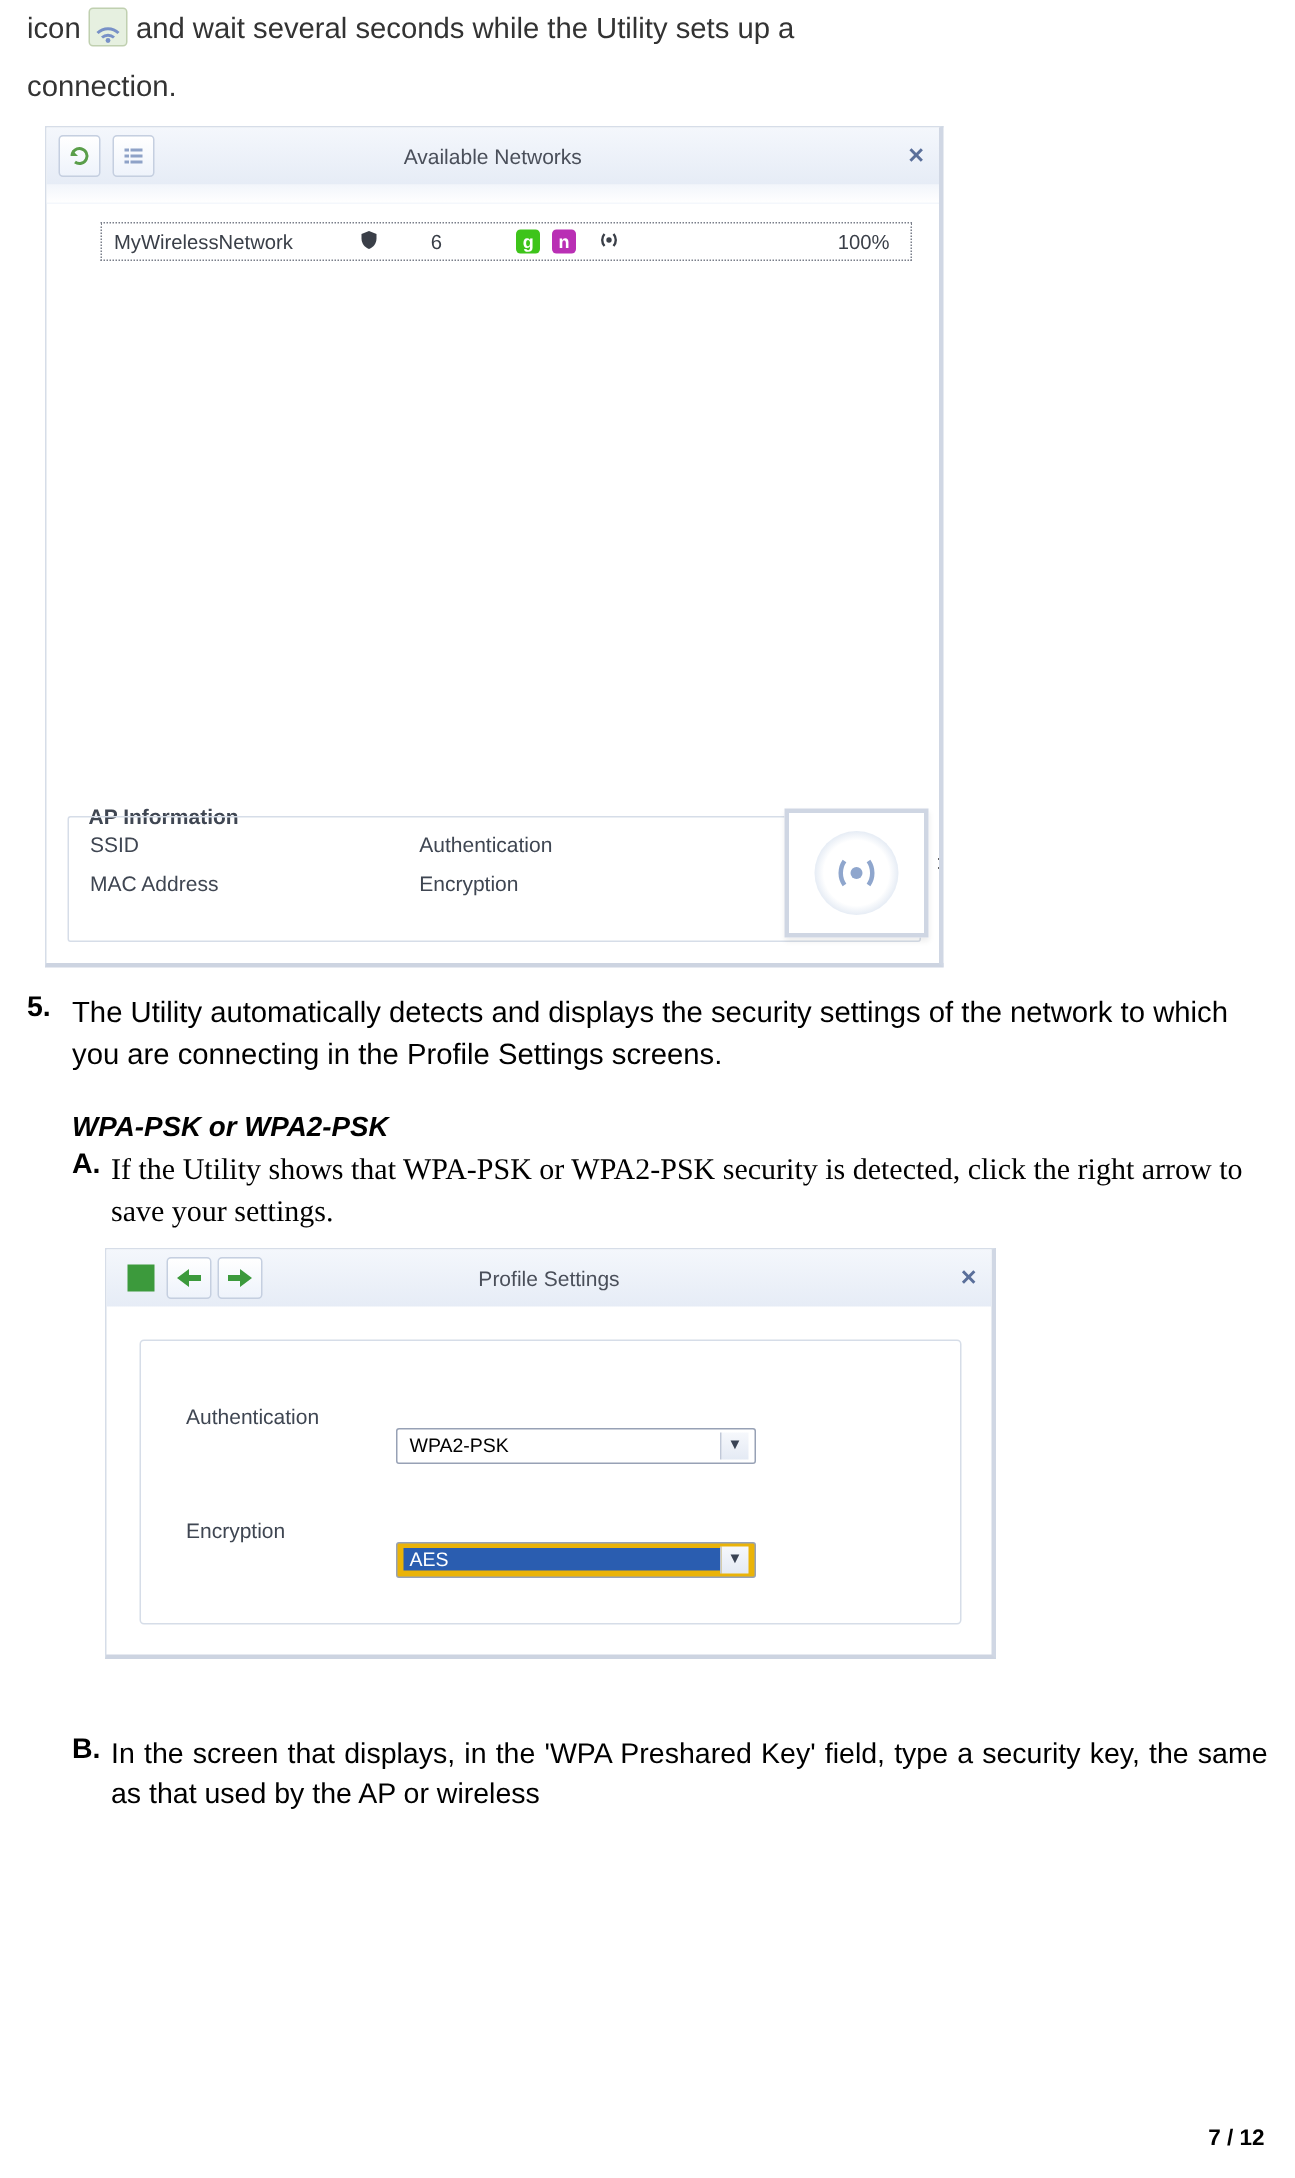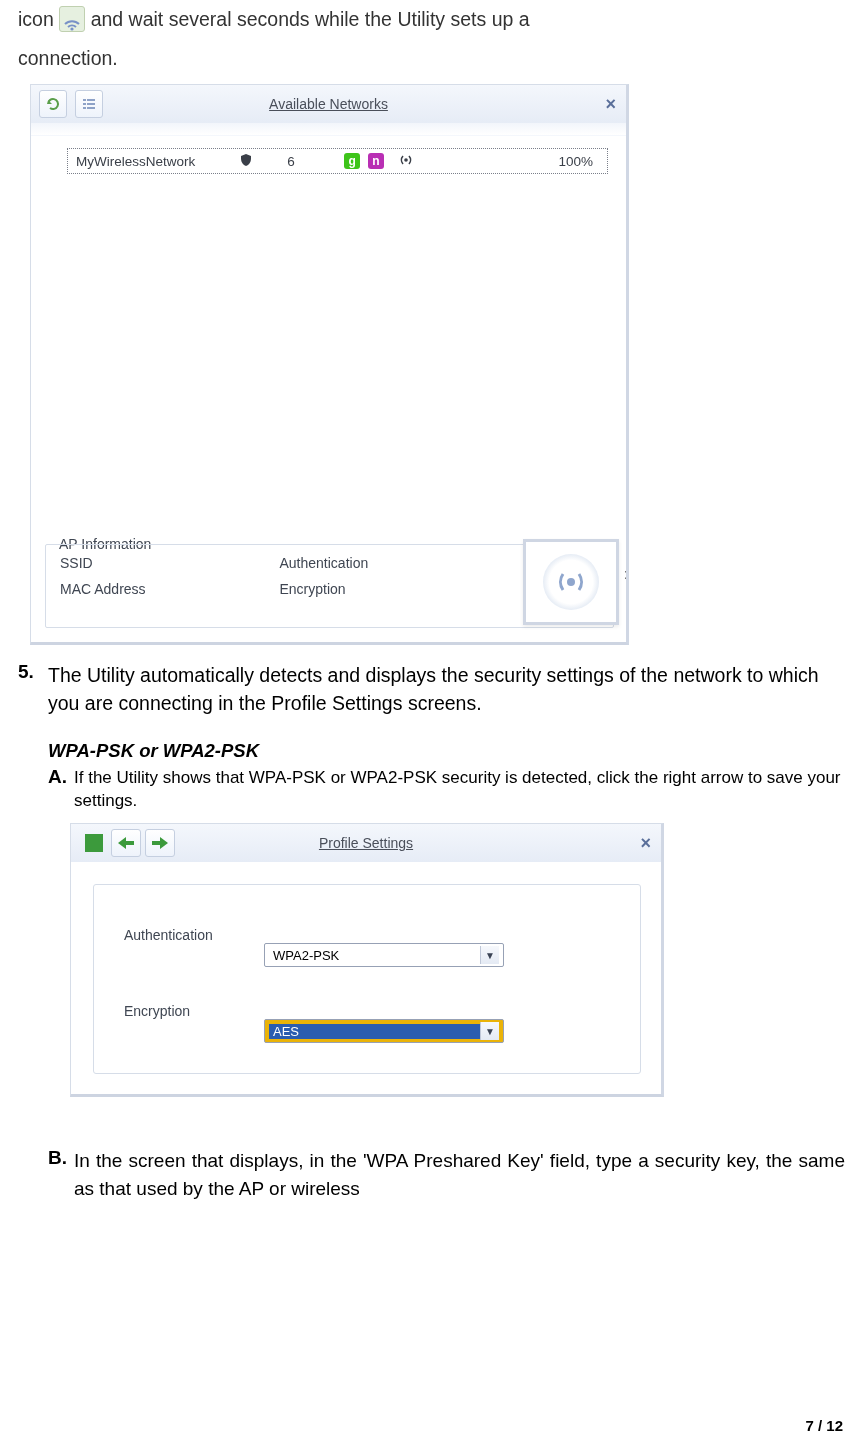--- a/index.html
+++ b/index.html
@@ -69,21 +69,20 @@
     background: linear-gradient(#fff,#eef3fb);
     display: flex;
     align-items: center;
     justify-content: center;
   }
   .win-title {
     position: absolute;
     left: 50%;
     top: 50%;
     transform: translate(-50%, -50%);
-    text-decoration: underline;
   }
   .win-close {
     position: absolute;
     right: 10px;
     top: 50%;
     transform: translateY(-50%);
     color: #5a6f9a;
     font-size: 18px;
     font-weight: bold;
   }
@@ -127,20 +126,21 @@
     position: relative;
   }
   .fieldset-label {
     position: absolute;
     top: -8px;
     left: 10px;
     background: #fff;
     padding: 0 4px;
     font-size: 14px;
     color: #3f4652;
+    font-weight: bold;
   }
   .ap-box {
     border: 1px solid #d6dde8;
     border-radius: 2px;
     height: 72px;
     padding: 10px 14px 0 14px;
     display: grid;
     grid-template-columns: 1fr 1fr 100px;
     grid-template-rows: 26px 26px;
     font-size: 14px;
@@ -203,22 +203,22 @@
     margin-top: 4px;
   }
   .sub-letter {
     width: 26px;
     flex-shrink: 0;
     font-weight: bold;
     font-size: 19px;
   }
   .sub-content {
     flex: 1;
-    font-family: Liberation Sans, sans-serif;
-    font-size: 17px;
+    font-family: Liberation Serif, serif;
+    font-size: 20px;
     line-height: 1.4;
   }
 
   
   .win2 {
     width: 590px;
     margin-left: 22px;
     margin-top: 10px;
     border: 1px solid #d6dde8;
     border-right: 3px solid #d0d7e4;

